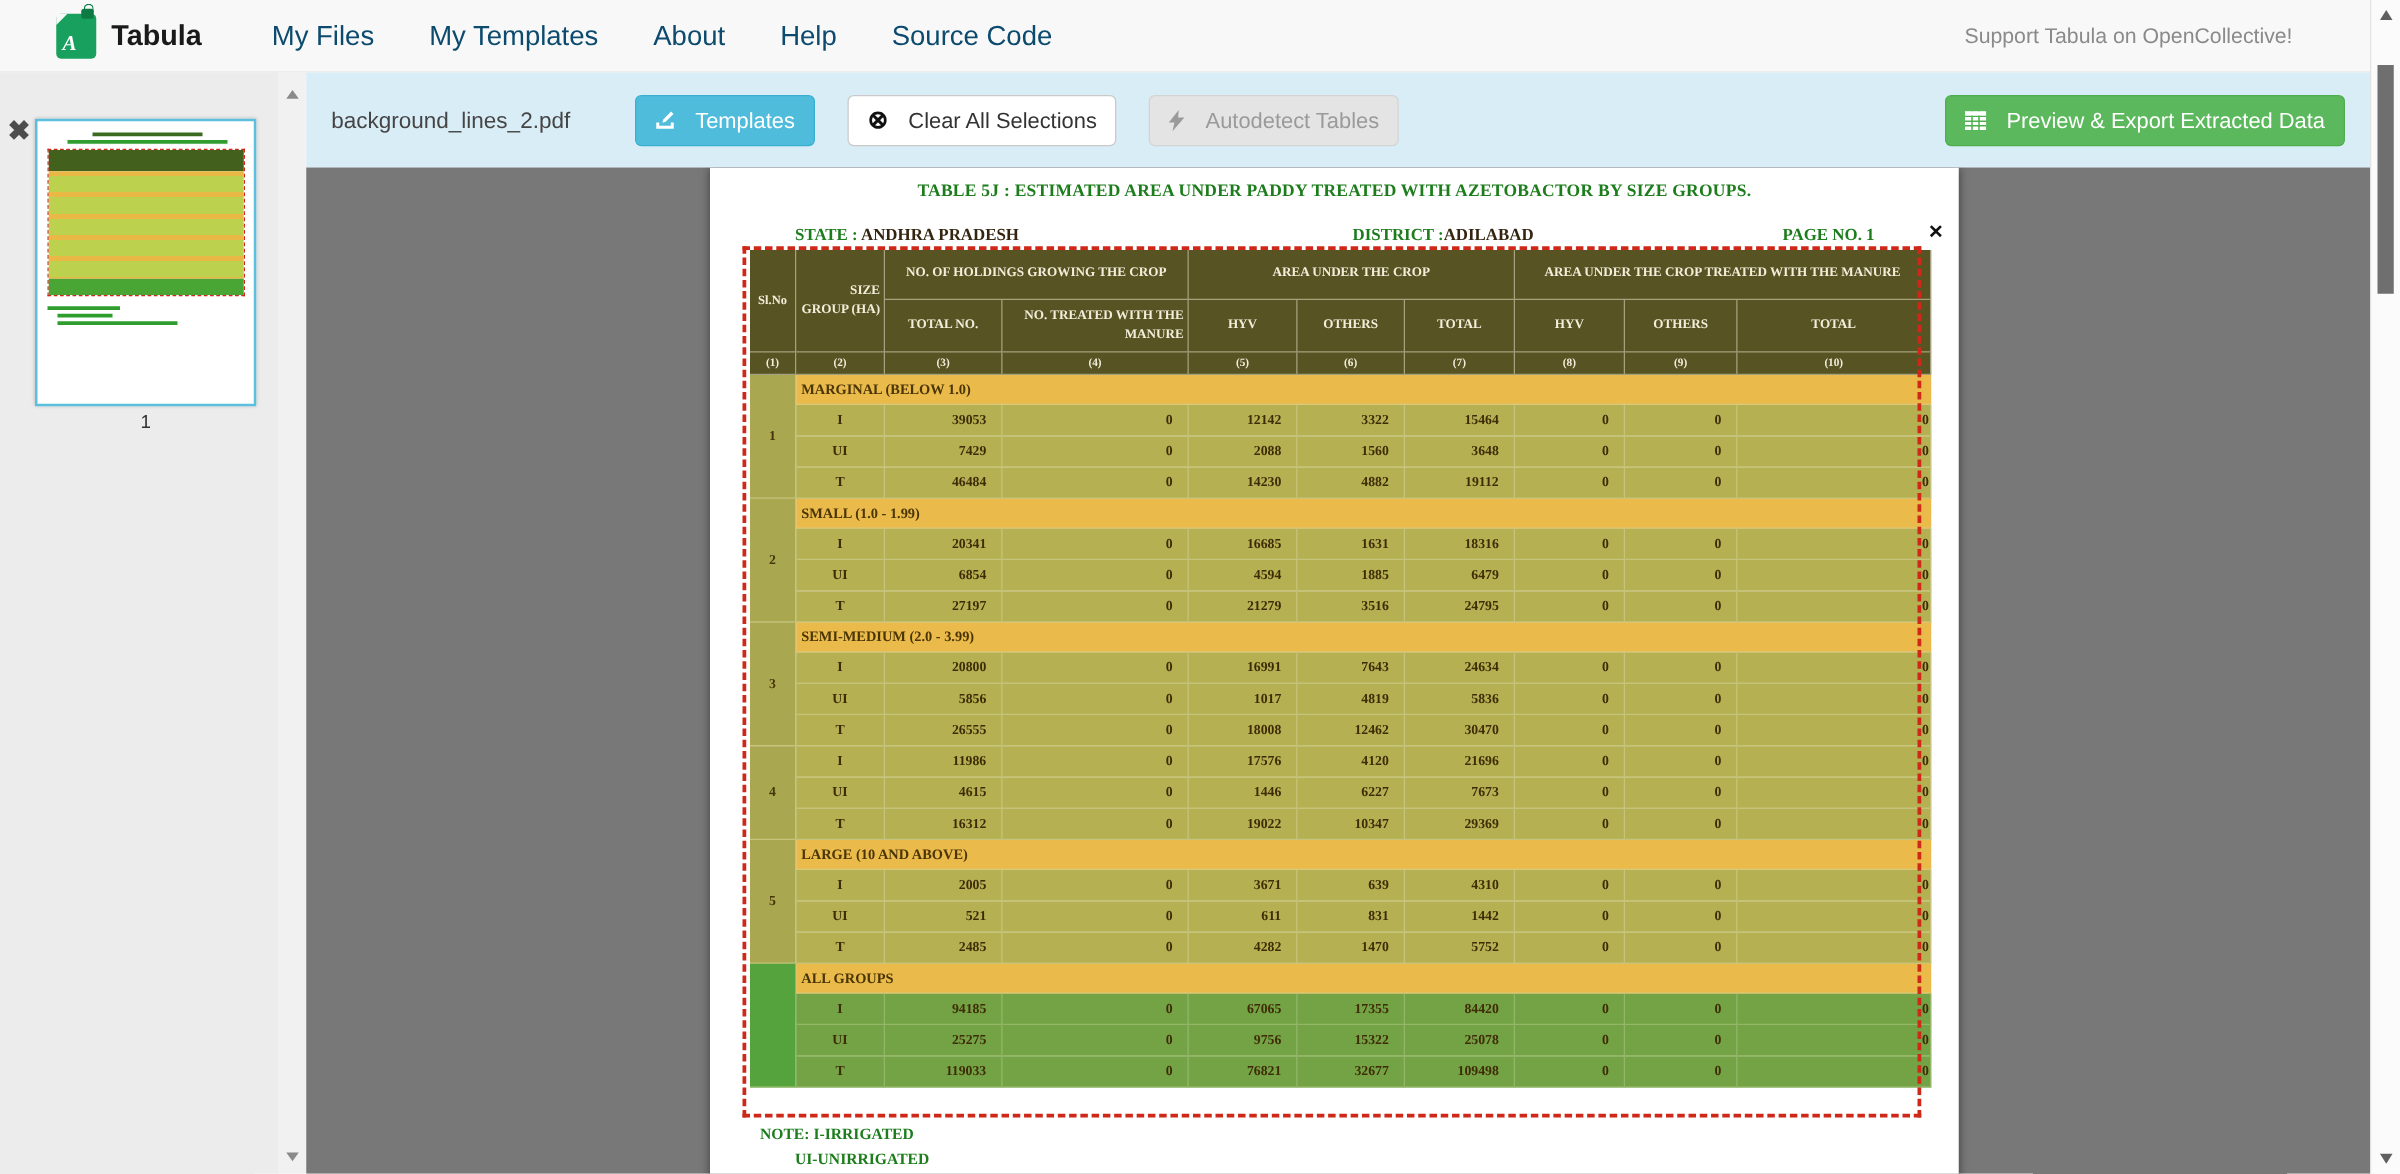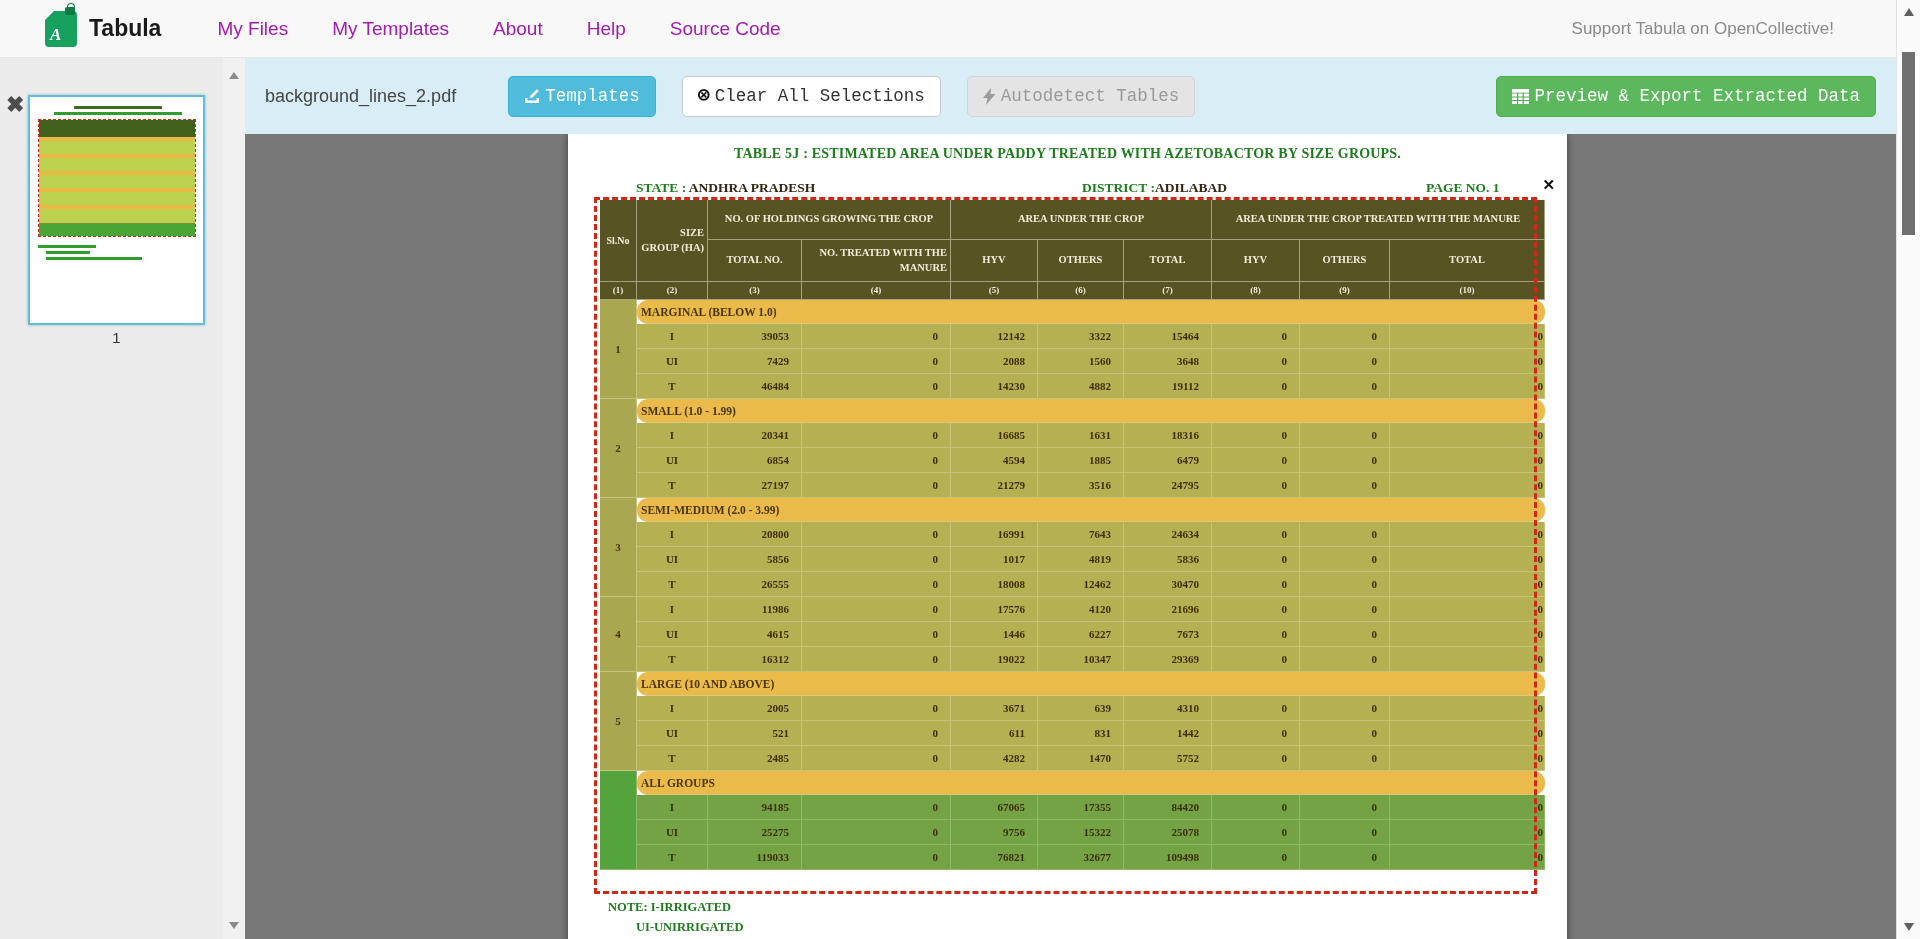--- a/index.html
+++ b/index.html
@@ -8,21 +8,21 @@
 
   
   .navbar { position:absolute; left:0; top:0; width:1896px; height:58px; background:#f8f8f8; border-bottom:1px solid #e7e7e7; display:flex; align-items:center; }
   .logo { width:32px; height:36px; margin-left:45px; position:relative; background:#17a05e; border-radius:4px; }
   .logo .fold { position:absolute; left:0; top:0; width:0; height:0; border-top:9px solid #f8f8f8; border-right:9px solid transparent; }
   .logo .glyph { position:absolute; left:5px; bottom:2px; color:#fff; font-family:"Liberation Serif",serif; font-style:italic; font-weight:bold; font-size:17px; }
   .logo .lock { position:absolute; right:2px; top:-4px; width:10px; height:8px; background:#0d7a44; border-radius:2px; }
   .logo .lock:before { content:""; position:absolute; left:2px; top:-4px; width:6px; height:6px; border:1.5px solid #0d7a44; border-bottom:none; border-radius:4px 4px 0 0; }
   .brand { font-size:23px; font-weight:bold; color:#1a1a1a; margin-left:12px; }
   .navlinks { display:flex; gap:44px; margin-left:56px; }
-  .navlinks span { font-size:19px; color:#a21caf; cursor:pointer; }
+  .navlinks span { font-size:22px; color:#0c4a6e; cursor:pointer; }
   .support { margin-left:auto; margin-right:62px; font-size:17px; color:#8a8a8a; cursor:pointer; }
 
   
   .content { position:absolute; left:0; top:58px; width:1896px; height:881px; display:flex; }
 
   
   .sidebar { position:relative; width:223px; height:100%; background:#ececec; }
   .thumb-close { position:absolute; left:6px; top:36px; font-size:22px; font-weight:bold; color:#4d4d4d; cursor:pointer; line-height:1; }
   .thumb { position:absolute; left:28px; top:37px; width:177px; height:230px; background:#fff; border:2px solid #5bc0de; box-shadow:0 0 3px rgba(0,0,0,.25); cursor:pointer; }
   .t-line { position:absolute; height:3px; background:#2f9e2f; }
@@ -35,21 +35,21 @@
 
   
   .side-strip { position:relative; width:22px; height:100%; background:#f1f1f1; }
   .tri-up { width:0; height:0; border-left:5px solid transparent; border-right:5px solid transparent; border-bottom:7px solid #8a8a8a; position:absolute; left:6px; }
   .tri-down { width:0; height:0; border-left:5px solid transparent; border-right:5px solid transparent; border-top:7px solid #8a8a8a; position:absolute; left:6px; }
 
   
   .main { position:relative; flex:1; height:100%; display:flex; flex-direction:column; }
   .toolbar { height:76px; background:#d9edf7; display:flex; align-items:center; padding:0 20px; flex:0 0 auto; }
   .filename { font-size:18px; color:#454545; margin-right:52px; }
-  .btn { height:41px; border-radius:5px; display:flex; align-items:center; gap:5px; padding:0 15px; font-size:17.5px; border:1px solid transparent; cursor:pointer; white-space:nowrap;font-family:Liberation Mono, monospace; }
+  .btn { height:41px; border-radius:5px; display:flex; align-items:center; gap:16px; padding:0 15px; font-size:17.5px; border:1px solid transparent; cursor:pointer; white-space:nowrap; }
   .btn-templates { background:#4fbcdb; border-color:#39b0d2; color:#fff; margin-right:26px; }
   .btn-clear { background:#fff; border-color:#c9c9c9; color:#333; margin-right:26px; }
   .btn-autodetect { background:#e4e4e4; border-color:#d4d4d4; color:#9a9a9a; cursor:default; }
   .btn-export { background:#5cb85c; border-color:#4cae4c; color:#fff; margin-left:auto; }
   .icon-otimes { font-size:20px; line-height:1; color:#111; font-weight:bold; }
 
   
   .docarea { position:relative; flex:1; background:#787878; overflow:hidden; }
   .page { position:absolute; left:323px; top:0; width:999px; height:818px; background:#fff; box-shadow:0 0 7px rgba(0,0,0,.5); font-family:"Liberation Serif",serif; }
   .pdf-title { position:absolute; left:0; top:12px; width:100%; text-align:center; font-size:14px; font-weight:bold; color:#1d7d1d; letter-spacing:.2px; }
@@ -71,21 +71,21 @@
   .h-g2 { grid-column:5/8; grid-row:1; }
   .h-g3 { grid-column:8/11; grid-row:1; }
   .sc0{grid-column:3}.sc1{grid-column:4}.sc2{grid-column:5}.sc3{grid-column:6}.sc4{grid-column:7}.sc5{grid-column:8}.sc6{grid-column:9}.sc7{grid-column:10}
   .subh { grid-row:2; }
   .nc { grid-row:3; font-size:9px; }
   .nc0{grid-column:1}.nc1{grid-column:2}.nc2{grid-column:3}.nc3{grid-column:4}.nc4{grid-column:5}.nc5{grid-column:6}.nc6{grid-column:7}.nc7{grid-column:8}.nc8{grid-column:9}.nc9{grid-column:10}
 
   .grp { display:flex; }
   .grp .sl { width:37px; background:#a9a851; border-right:1px solid #c6c37c; border-bottom:1px solid #c6c37c; display:flex; align-items:center; justify-content:center; color:#473408; font-weight:bold; font-size:11px; }
   .grp .rest { flex:1; }
-  .band { height:24px; background:#eaba4b; display:flex; align-items:center; padding-left:4px; color:#4a3506; font-weight:bold; font-size:11.5px; border-bottom:1px solid #d9c97c;border-radius:11px; }
+  .band { height:24px; background:#eaba4b; display:flex; align-items:center; padding-left:4px; color:#4a3506; font-weight:bold; font-size:11.5px; border-bottom:1px solid #d9c97c; }
   .drow { display:grid; grid-template-columns:71px 94px 149px 87px 86px 88px 88px 90px 155px; height:25px; background:#b5b153; }
   .dcell { border-right:1px solid #c6c37c; border-bottom:1px solid #c6c37c; display:flex; align-items:center; justify-content:flex-end; padding-right:12px; font-weight:bold; font-size:11px; color:#3f2c07; overflow:hidden; }
   .dcell.c0 { justify-content:center; padding-right:0; }
   .dcell.c8 { padding-right:1px; }
   .grp.green .sl { background:#54a33c; border-color:#93b768; }
   .grp.green .drow { background:#73a344; }
   .grp.green .dcell { border-color:#93b768; }
 
   .note-line { position:absolute; font-size:12.5px; font-weight:bold; color:#1d7d1d; }
 

